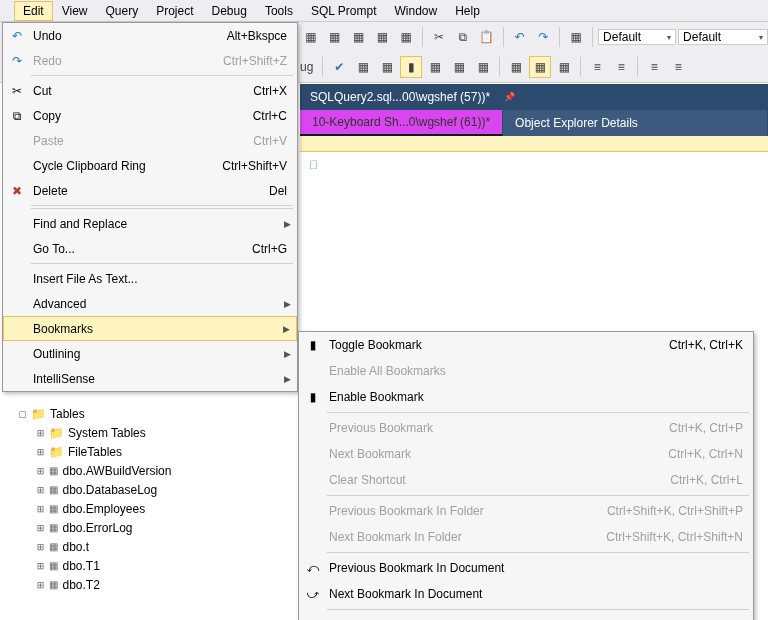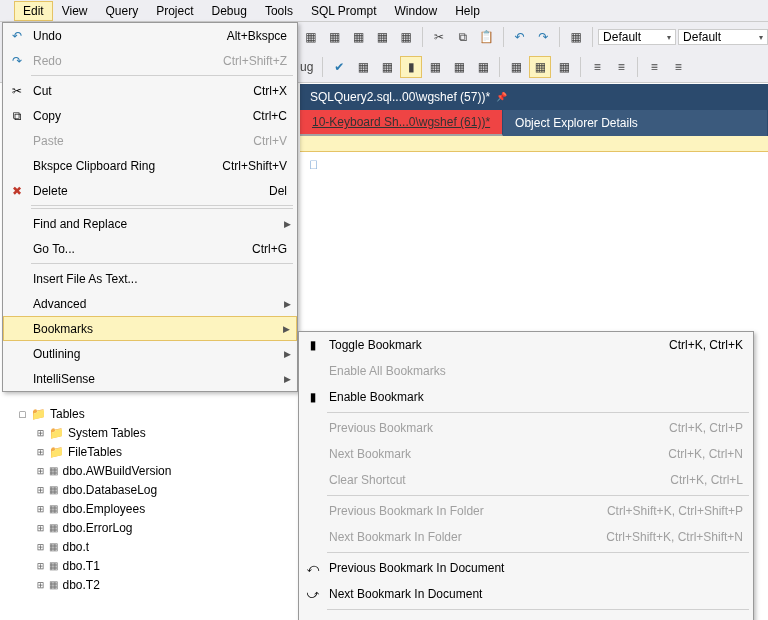--- a/index.html
+++ b/index.html
@@ -15,25 +15,25 @@
   .toolbar-row { height: 30px; display: flex; align-items: center; padding-left: 300px; gap: 2px; }
   .tb-btn { width: 22px; height: 22px; display: flex; align-items: center; justify-content: center; color: #424242; border: 1px solid transparent; }
   .tb-btn.active { background: #fdf4bf; border: 1px solid #e5c365; }
   .tb-sep { width: 1px; height: 20px; background: #ccc; margin: 0 3px; }
   .tb-combo { height: 16px; border: 1px solid #ccc; background: #fff; padding: 0 18px 0 4px; min-width: 78px; position: relative; display: flex; align-items: center; }
   .tb-combo::after { content: "▾"; font-size: 8px; color: #555; position: absolute; right: 4px; }
 
   
   .tabs-area { position: absolute; top: 84px; left: 300px; right: 0; }
   .tabs-row1 { height: 26px; background: #2b4a6d; display: flex; align-items: center; }
-  .tab-active { background: #2b4a6d; color: #fff; padding: 0 10px; height: 100%; display: flex; align-items: center; gap: 6px; }
+  .tab-active { background: #2b4a6d; color: #fff; padding: 0 10px; height: 100%; display: flex; align-items: center; gap: 14px; }
   .tab-active .pin { font-size: 9px; }
   .tabs-row2 { height: 26px; background: #3b5a7d; display: flex; align-items: stretch; color: #fff; }
   .subtab { padding: 0 12px; display: flex; align-items: center; border-right: 1px solid #2b4a6d; }
-  .subtab.sel { background: #ef4444; color: #333; border-bottom: 2px solid #a3a3a3; text-decoration: underline; }
+  .subtab.sel { background: #d946ef; color: #333; border-bottom: 2px solid #0f172a; }
   .editor { background: #fdf4bf; height: 16px; border-bottom: 1px solid #e5c365; }
   .editor-body { background: #fff; padding: 6px 10px; font-family: Consolas, monospace; }
 
   
   .tree { position: absolute; top: 404px; left: 4px; width: 290px; }
   .tree-row { display: flex; align-items: center; height: 19px; gap: 4px; }
   .expand { width: 9px; text-align: center; color: #666; font-size: 9px; cursor: default; }
   .folder-icon { color: #d8a038; }
   .table-icon { color: #6b6b6b; font-size: 10px; }
   .ind0 { padding-left: 14px; }
@@ -209,21 +209,21 @@
     <div class="dd-item">
       <span class="icon">⧉</span>
       <span>Copy</span>
       <span class="sc">Ctrl+C</span>
     </div>
     <div class="dd-item disabled">
       <span>Paste</span>
       <span class="sc">Ctrl+V</span>
     </div>
     <div class="dd-item">
-      <span>Bkspce Clipboard Ring</span>
+      <span>Cycle Clipboard Ring</span>
       <span class="sc">Ctrl+Shift+V</span>
     </div>
     <div class="dd-item">
       <span class="icon" style="color: rgb(192, 57, 43);">✖</span>
       <span>Delete</span>
       <span class="sc">Del</span>
     </div>
     <div class="dd-sep"></div>
     <div class="dd-sep"></div>
     <div class="dd-item">

